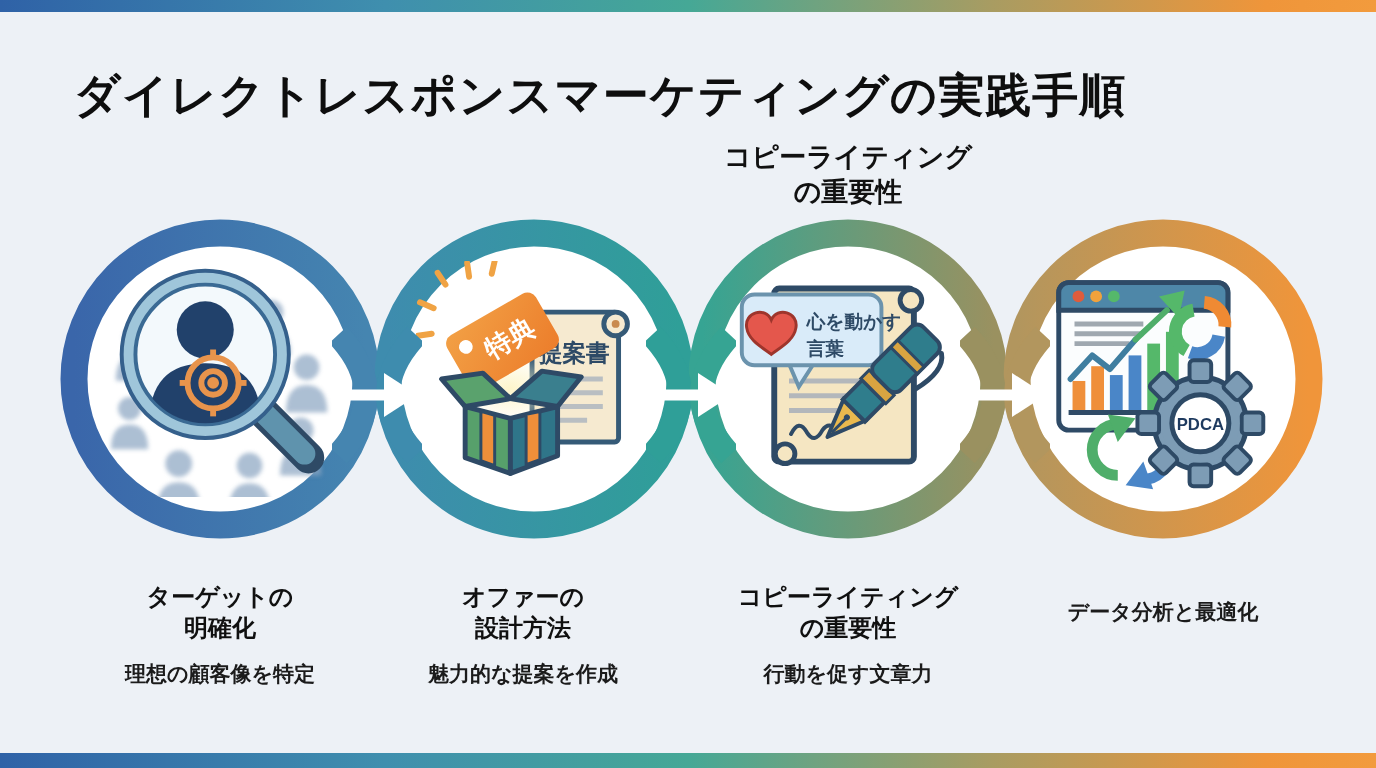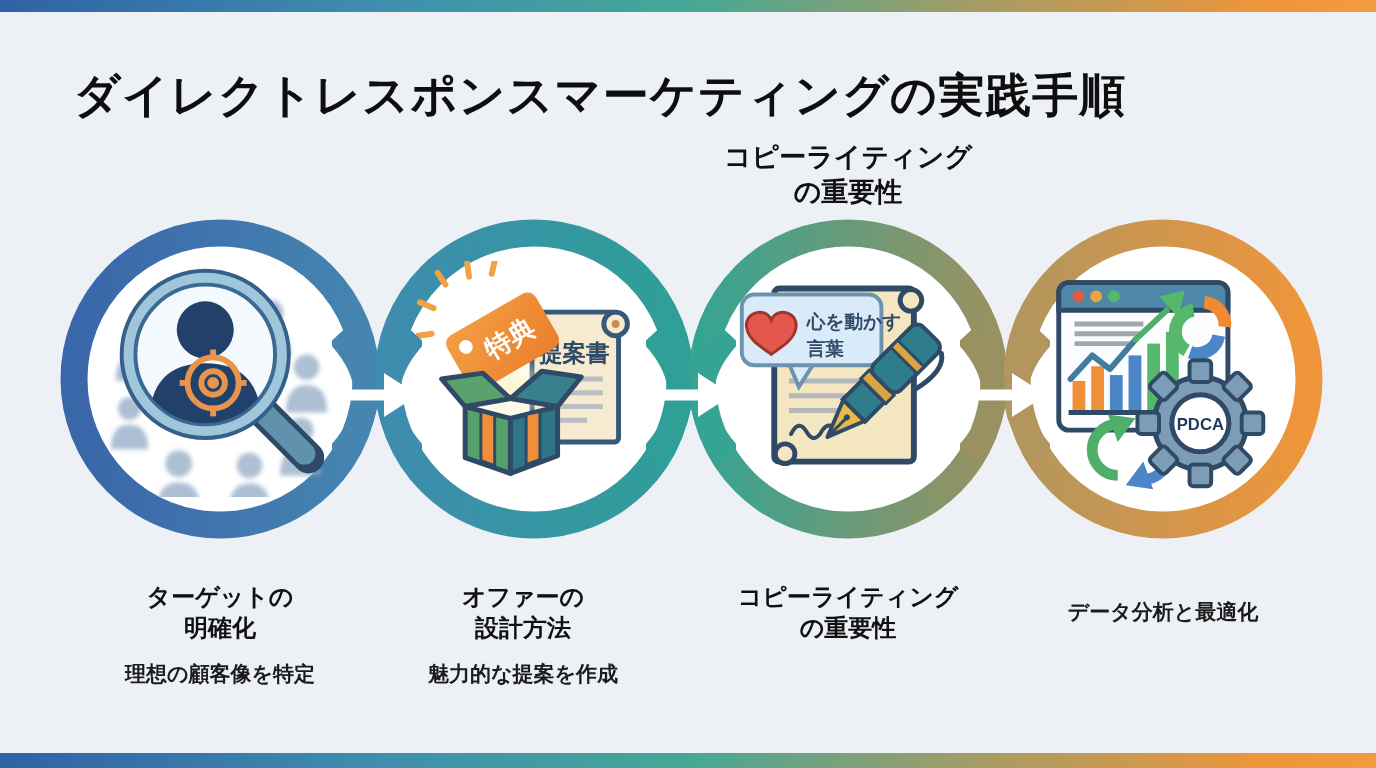--- a/index.html
+++ b/index.html
@@ -306,16 +306,17 @@
     <span>オファーの</span><br>
     <span>設計方法</span>
   </div>
   <div class="label-sub">魅力的な提案を作成</div>
 </div>
 <div class="label" style="left:688px">
   <div class="label-title">
     <span>コピーライティング</span><br>
     <span>の重要性</span>
   </div>
+  <div class="label-sub">行動を促す文章力</div>
 </div>
 <div class="label" style="left:1003px">
   <div class="label-sub">データ分析と最適化</div>
 </div>
 
 </body></html>

